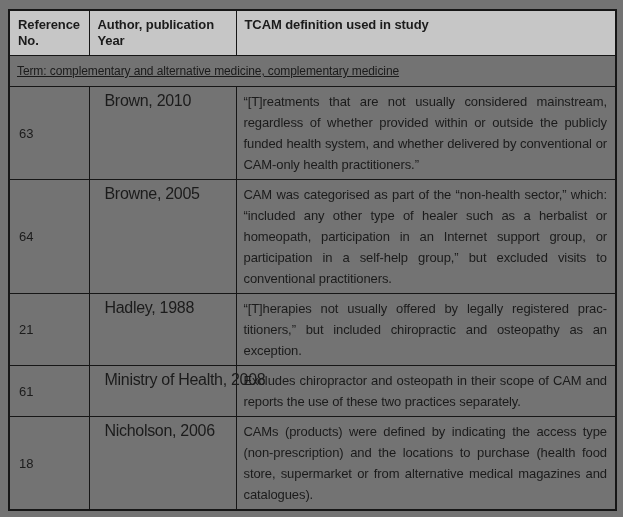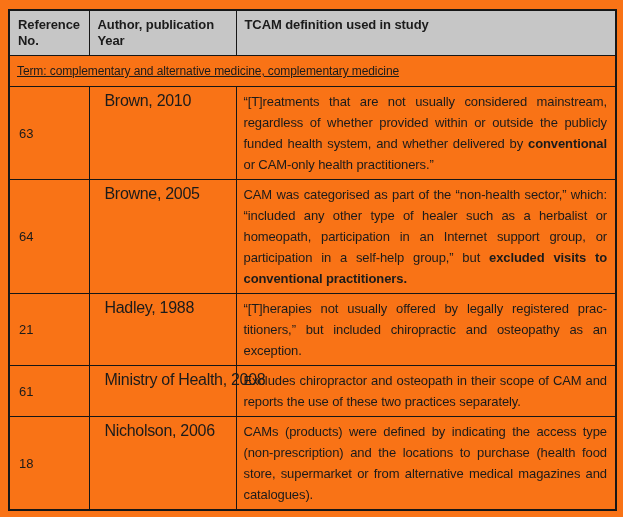--- a/index.html
+++ b/index.html
@@ -6,21 +6,21 @@
     margin: 0;
     padding: 0;
     background: #ffffff;
     font-family: "Liberation Sans", "DejaVu Sans", sans-serif;
     color: #1b1b1b;
   }
   .page {
     position: relative;
     width: 623px;
     height: 517px;
-    background: #f97316;
+    background: #737373;
     overflow: hidden;
   }
   .table-wrap {
     position: absolute;
     left: 8px;
     top: 9px;
   }
   table.ref-table {
     border-collapse: collapse;
     table-layout: fixed;
@@ -69,21 +69,21 @@
     line-height: 21px;
     text-align: justify;
     letter-spacing: -0.1px;
     padding: 4px 8px 4px 7px;
     hyphens: manual;
   }
   tr.h92  td { height: 92px; }
   tr.h113 td { height: 113px; }
   tr.h71  td { height: 71px; }
   tr.h50  td { height: 50px; }
-  .def-cell b, .def-cell .seg-bold { font-weight: 700; }
+  .def-cell b, .def-cell .seg-bold { font-weight: 400; }
 </style>
 </head>
 <body>
 
 <div class="page">
   <div class="table-wrap">
     <table class="ref-table">
       <colgroup>
         <col class="c1">
           <col class="c2">

